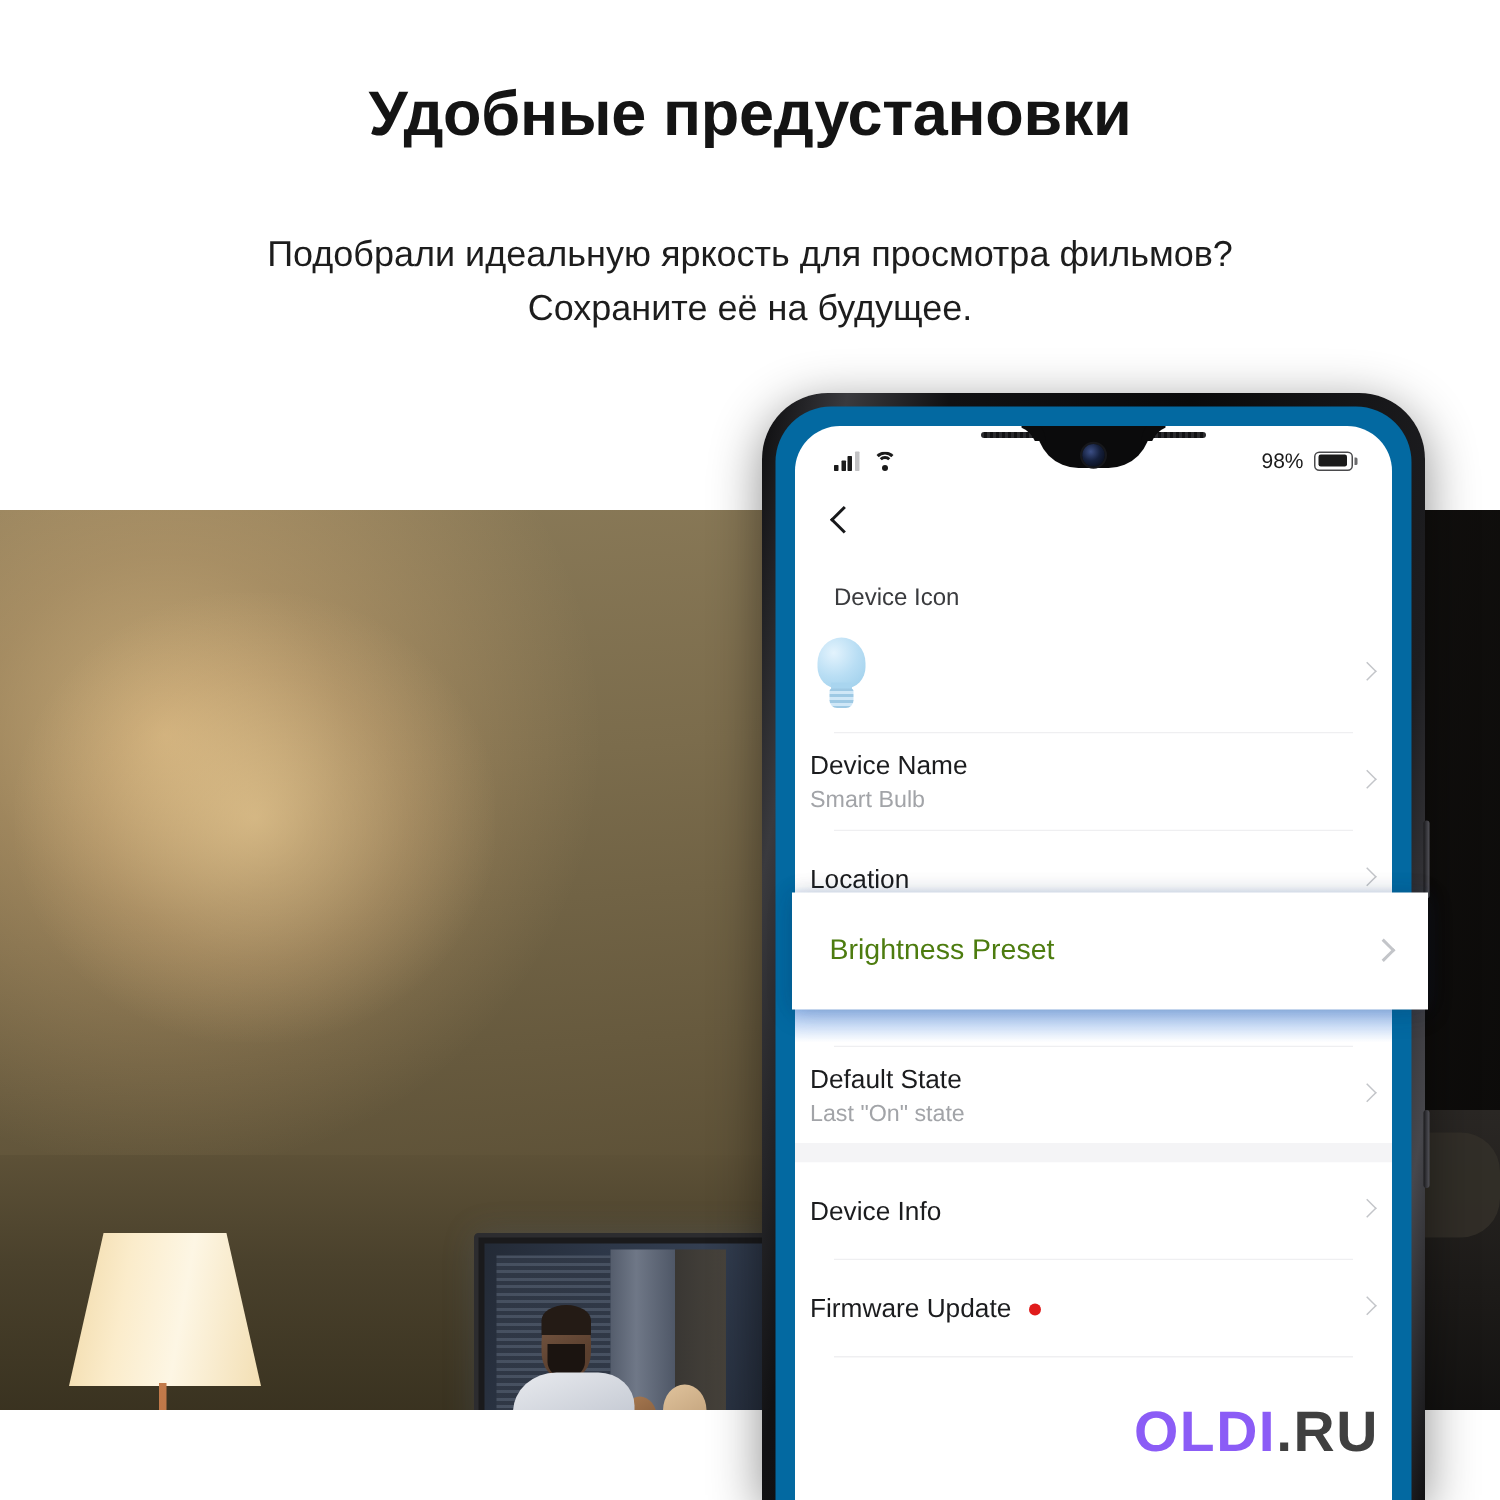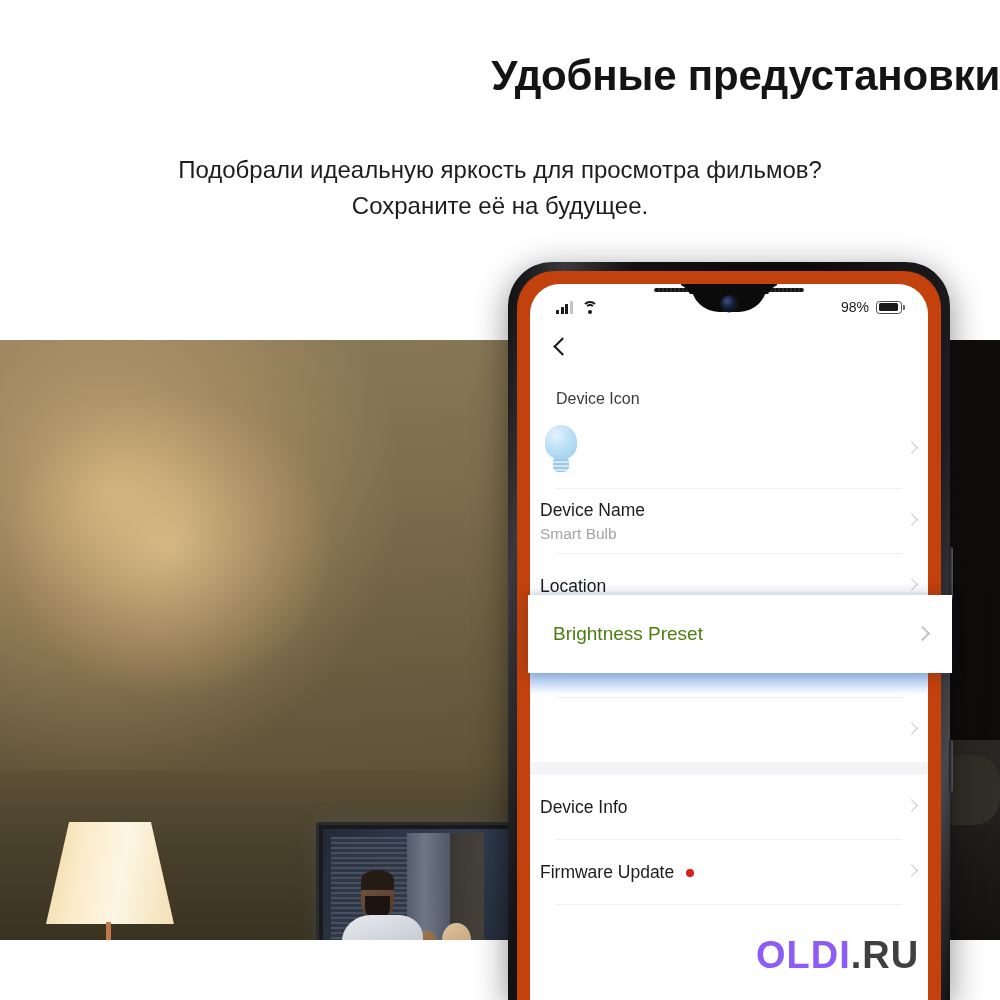--- a/index.html
+++ b/index.html
@@ -7,21 +7,21 @@
   body {
     font-family:"Liberation Sans", sans-serif;
     background:#ffffff;
     position:relative;
     overflow:hidden;
   }
 
   
   .hero-head { position:absolute; left:0; top:0; width:1000px; height:340px;
                background:#fff; z-index:5; }
-  .hero-title { position:absolute; left:0; top:52px; width:1000px; text-align:right;
+  .hero-title { position:absolute; left:0; top:52px; width:1000px; text-align:center;
                 font-size:42px; font-weight:bold; color:#141414; letter-spacing:-0.2px; }
   .hero-sub { position:absolute; left:160px; top:152px; width:680px; text-align:center;
               font-size:24px; line-height:36px; color:#1d1d1d; }
 
   
   .photo { position:absolute; left:0; top:340px; width:1000px; height:600px;
            overflow:hidden; background:#2a2721; }
   .photo-inner { position:absolute; inset:0; }
 
   
@@ -125,21 +125,21 @@
   }
   .phone-frame {
     position:absolute; inset:0;
     border-radius:44px 44px 0 0;
     background:linear-gradient(100deg,#0c0c0e 0%,#3a3a3e 10%,#111113 22%,#0a0a0b 50%,#1d1d20 82%,#47474c 92%,#101012 100%);
     box-shadow:0 8px 34px rgba(0,0,0,.45);
   }
   .phone-inner {
     position:absolute; left:9px; top:9px; right:9px; bottom:0;
     border-radius:37px 37px 0 0;
-    background:#c2410c;
+    background:#0369a1;
   }
   .phone-screen {
     position:absolute; left:13px; top:13px; right:13px; bottom:0;
     border-radius:30px 30px 0 0;
     background:#ffffff; overflow:hidden;
   }
   .notch {
     position:absolute; left:50%; top:0; transform:translateX(-50%);
     width:76px; height:28px;
     background:#0b0b0c;
@@ -382,20 +382,24 @@
         </div>
         <div class="sep"></div>
 
         <div class="row">
           <div class="row-inner" style="min-height:78px"></div>
         </div>
         <div class="sep"></div>
 
         <div class="row">
           <div class="row-inner">
+            <span class="row-text">
+              <span class="row-title">Default State</span>
+              <span class="row-sub">Last "On" state</span>
+            </span>
             <span class="chev"></span>
           </div>
         </div>
 
         <div class="gap"></div>
 
         <div class="row">
           <div class="row-inner">
             <span class="row-text">
               <span class="row-title">Device Info</span>

